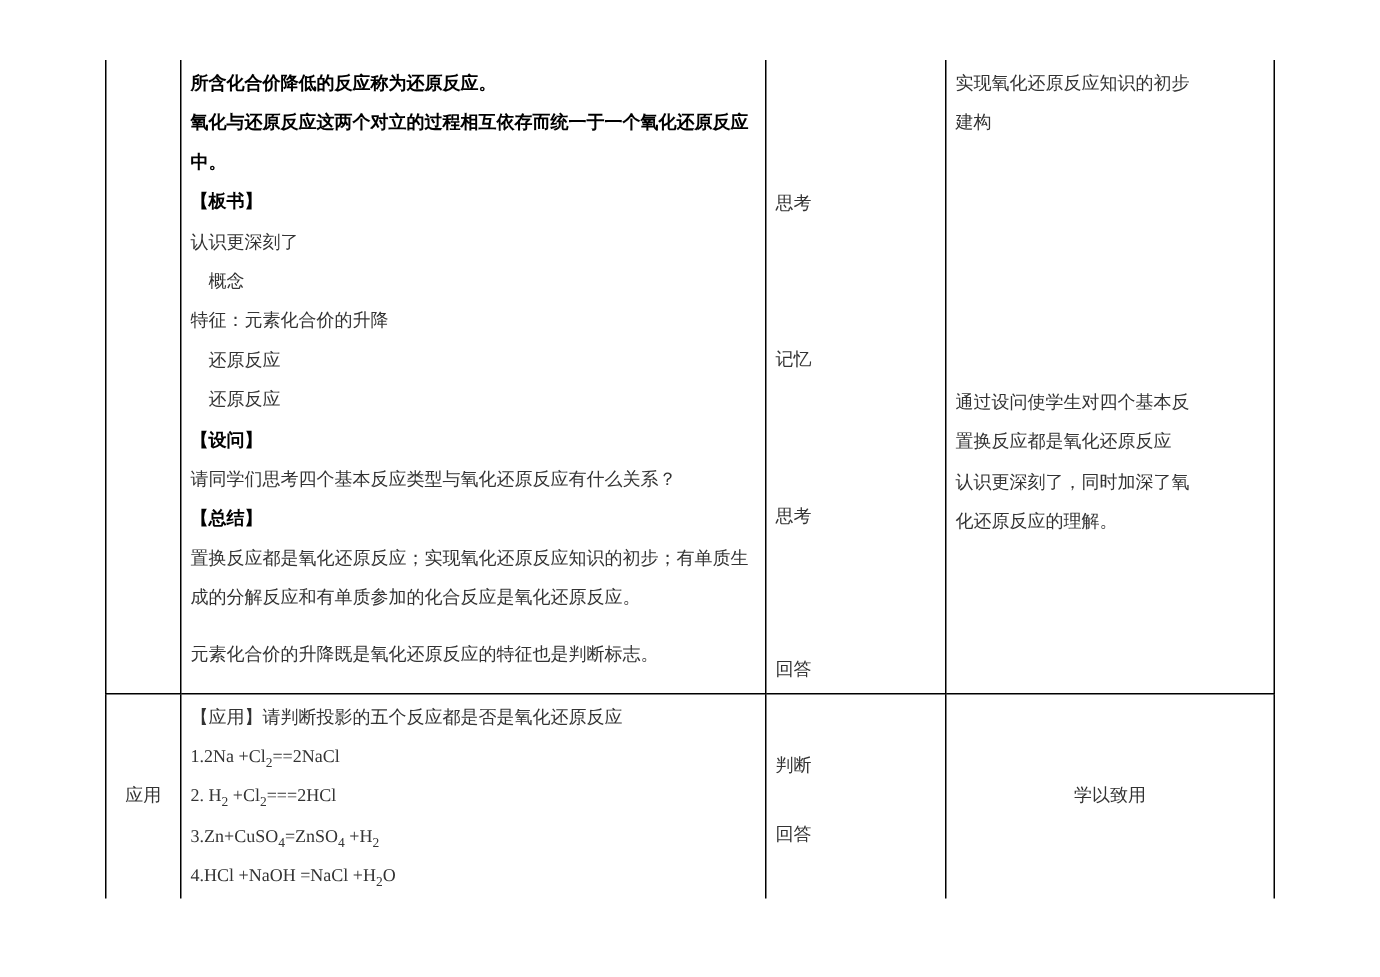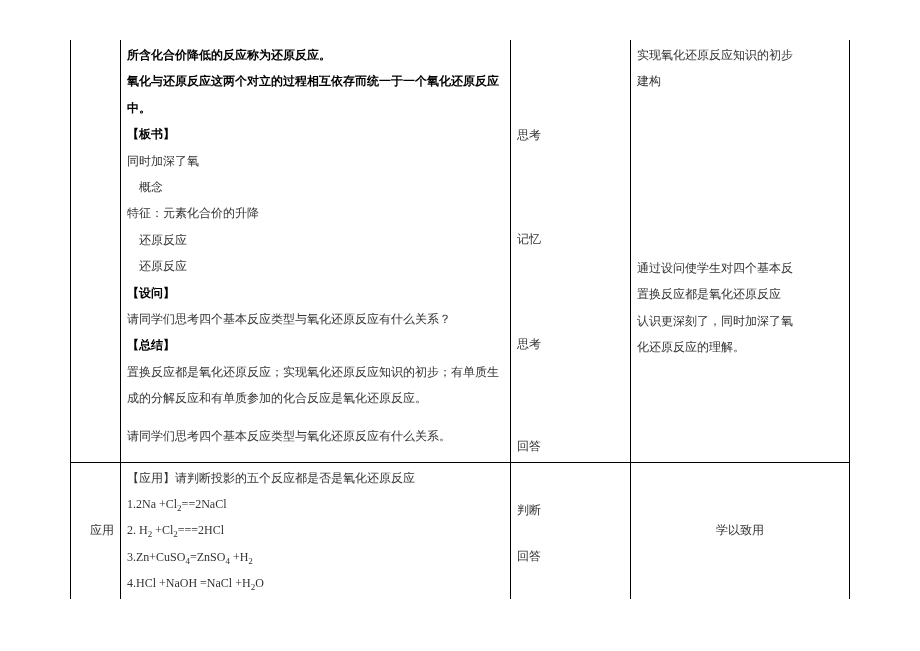--- a/index.html
+++ b/index.html
@@ -37,21 +37,21 @@
     padding: 2px 6px;
   }
   .p { margin: 0; }
   .bold { font-weight: bold; color: #000; }
   .indent { padding-left: 1em; }
   .center-vert {
     vertical-align: middle;
     text-align: center;
   }
   .rowlabel {
-    text-align: right;
+    text-align: center;
     vertical-align: middle;
   }
   .spaced-block > div {
     margin: 0;
   }
   sub { font-size: 0.75em; vertical-align: sub; line-height: 0; }
   .no-top { border-top: none; }
   .no-bottom { border-bottom: none; margin-left: 40px; }
 </style>
 </head>
@@ -69,31 +69,31 @@
   <tbody>
         <tr>
     <td class="no-top rowlabel">
       <div class="cell-inner"></div>
     </td>
     <td class="no-top">
       <div class="cell-inner spaced-block">
         <div class="p bold">所含化合价降低的反应称为还原反应。</div>
         <div class="p bold">氧化与还原反应这两个对立的过程相互依存而统一于一个氧化还原反应中。</div>
         <div class="p bold">【板书】</div>
-        <div class="p">同时加深了氧</div>
+        <div class="p">认识更深刻了</div>
         <div class="p indent">概念</div>
         <div class="p">特征：元素化合价的升降</div>
         <div class="p indent">还原反应</div>
         <div class="p indent">还原反应</div>
         <div class="p bold">【设问】</div>
         <div class="p">请同学们思考四个基本反应类型与氧化还原反应有什么关系？</div>
         <div class="p bold">【总结】</div>
         <div class="p">置换反应都是氧化还原反应；实现氧化还原反应知识的初步；有单质生成的分解反应和有单质参加的化合反应是氧化还原反应。</div>
         <div class="p" style="height:1em"></div>
-        <div class="p">请同学们思考四个基本反应类型与氧化还原反应有什么关系。</div>
+        <div class="p">元素化合价的升降既是氧化还原反应的特征也是判断标志。</div>
         <div class="p" style="height:0.2em"></div>
       </div>
     </td>
     <td class="no-top">
       <div class="cell-inner">
         <div style="height:80px"></div>
         <div class="p">思考</div>
         <div style="height:78px"></div>
         <div class="p">记忆</div>
         <div style="height:78px"></div>

